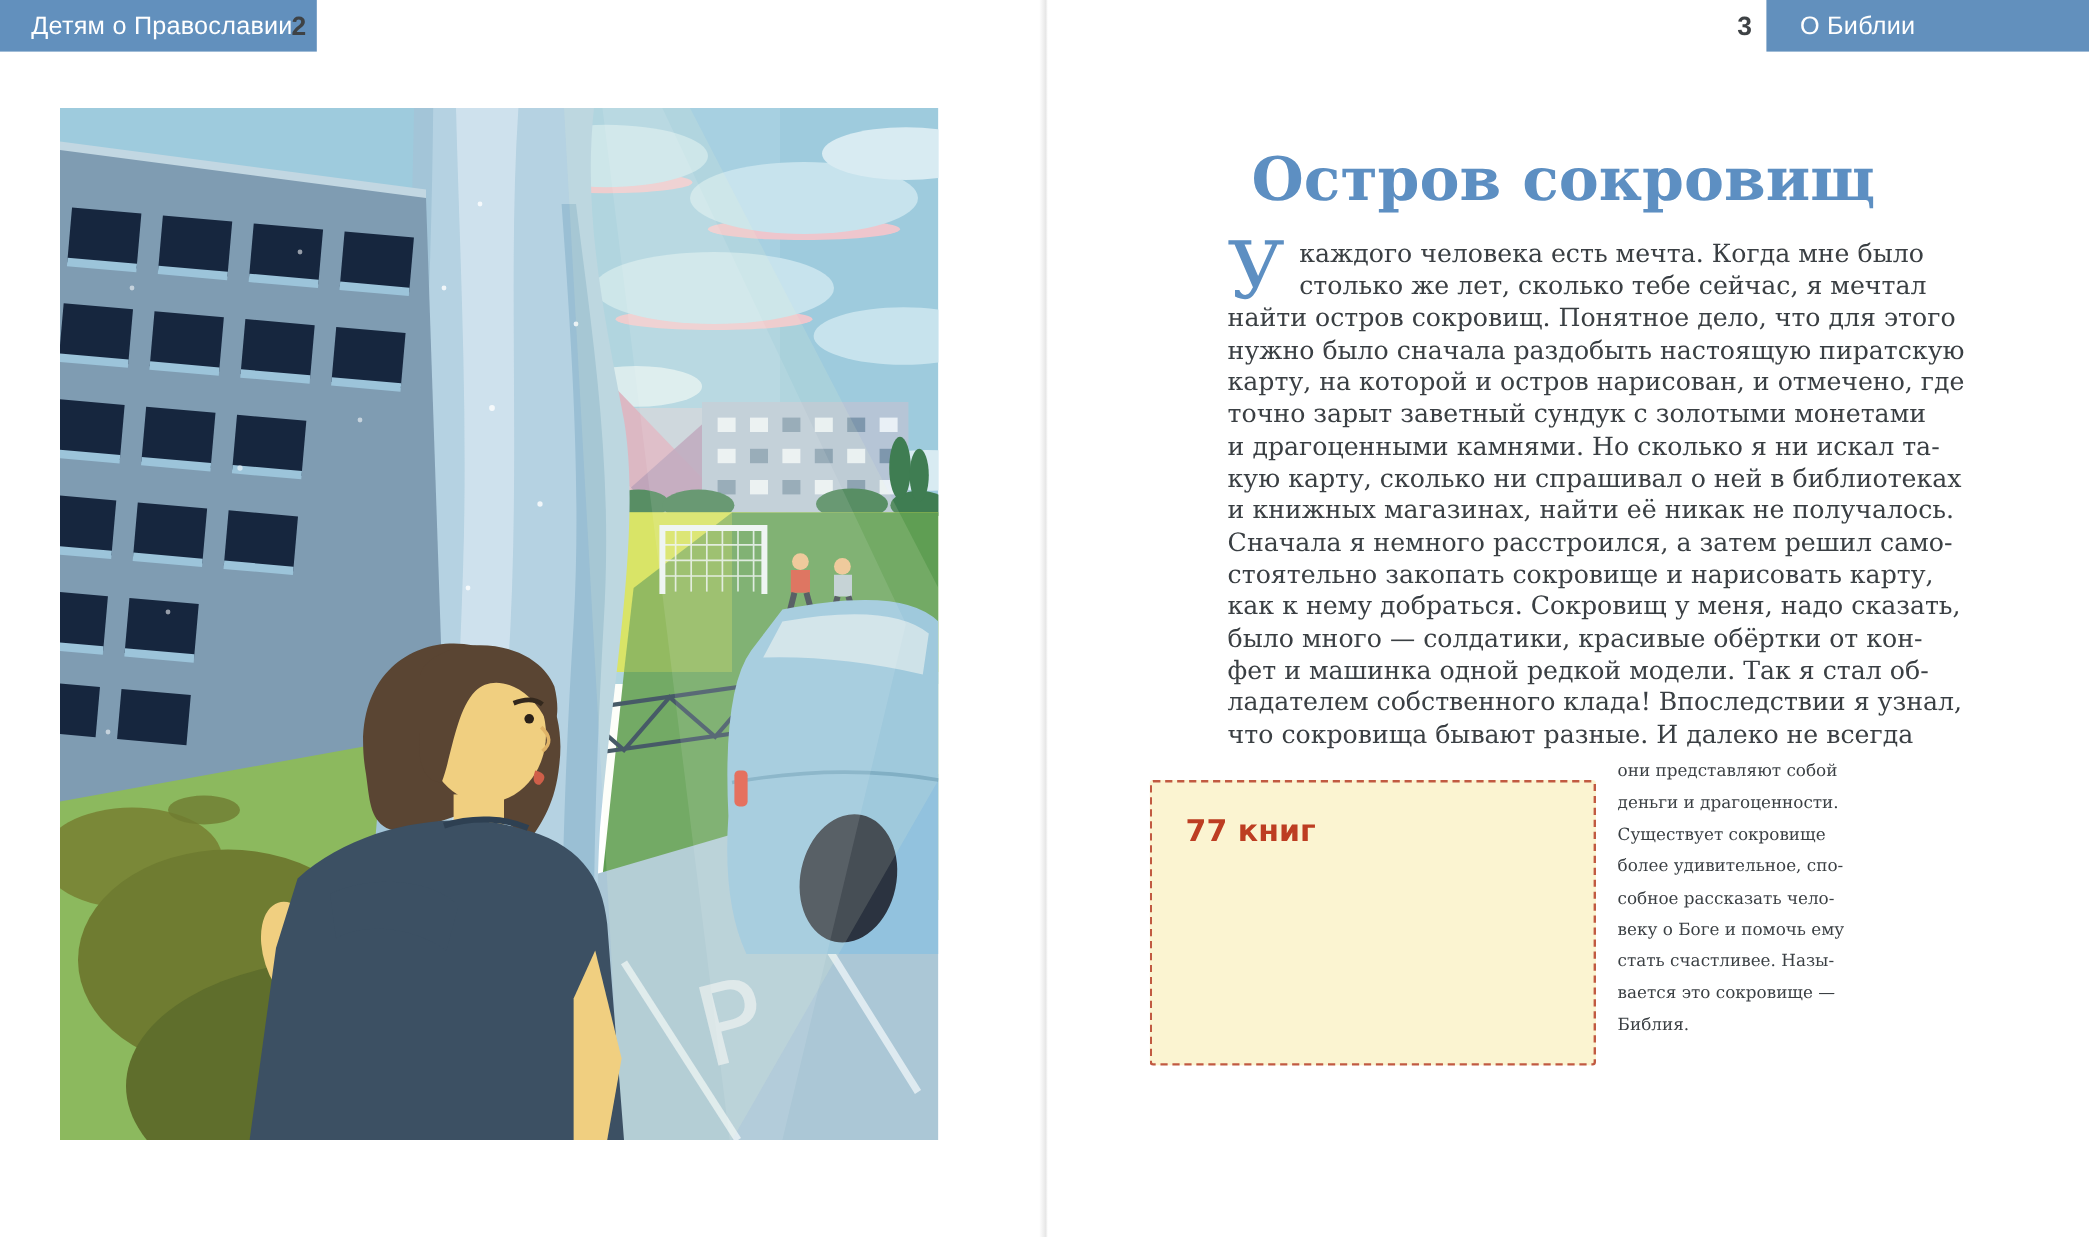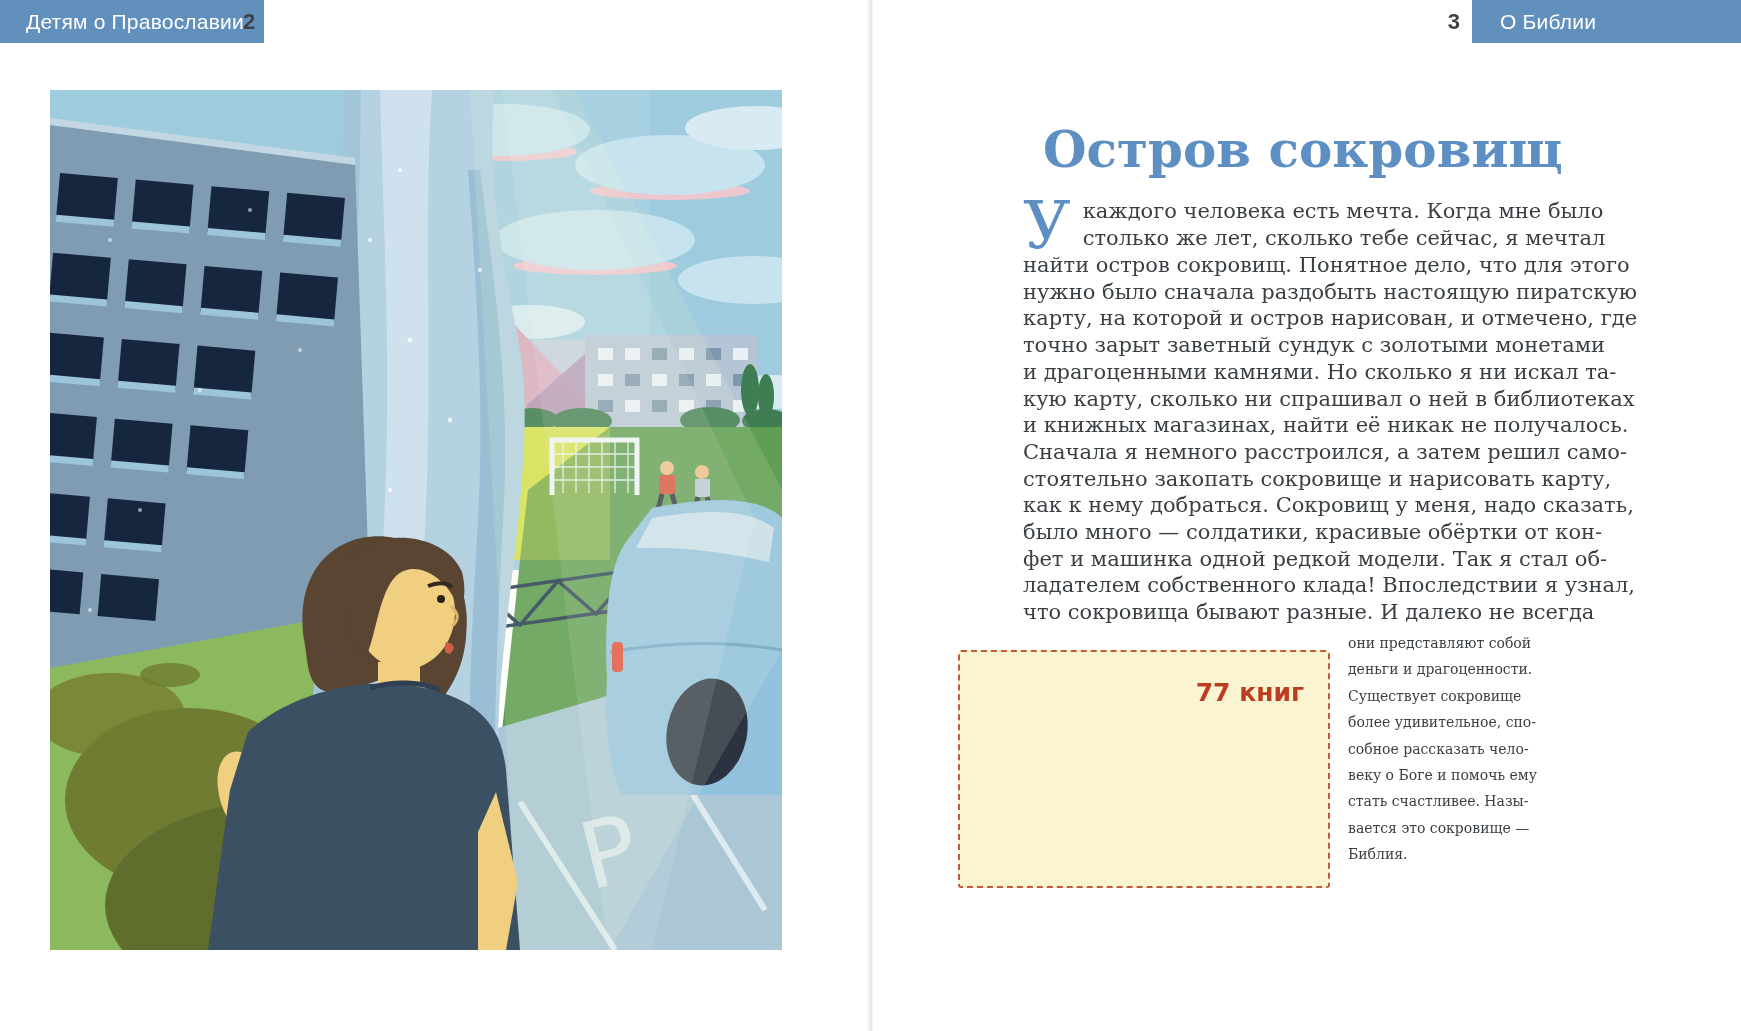--- a/index.html
+++ b/index.html
@@ -56,21 +56,20 @@
     font-family:"DejaVu Serif","Liberation Serif",serif;
     font-size:14px;line-height:26.4px;color:var(--body-text,#3a3f43);
     white-space:pre;
   }
   
   .info-box{
     position:absolute;left:958px;top:650px;width:372px;height:238px;
     box-sizing:border-box;border:2px dashed var(--box-border,#c15a41);
     border-radius:3px;background:var(--box-background,#fbf4d1);
     padding:26px 24px 0 28px;
-    text-align:right;
   }
   .info-box .heading{
     font-family:"DejaVu Sans","Liberation Sans",sans-serif;
     font-weight:bold;font-size:25px;color:var(--box-heading,#bd3d22);
     margin:0 0 14px 0;
   }
   .info-box .box-text{
     font-family:"DejaVu Sans","Liberation Sans",sans-serif;
     font-size:18.5px;line-height:25px;color:var(--box-text,#3e4039);
     white-space:pre;

